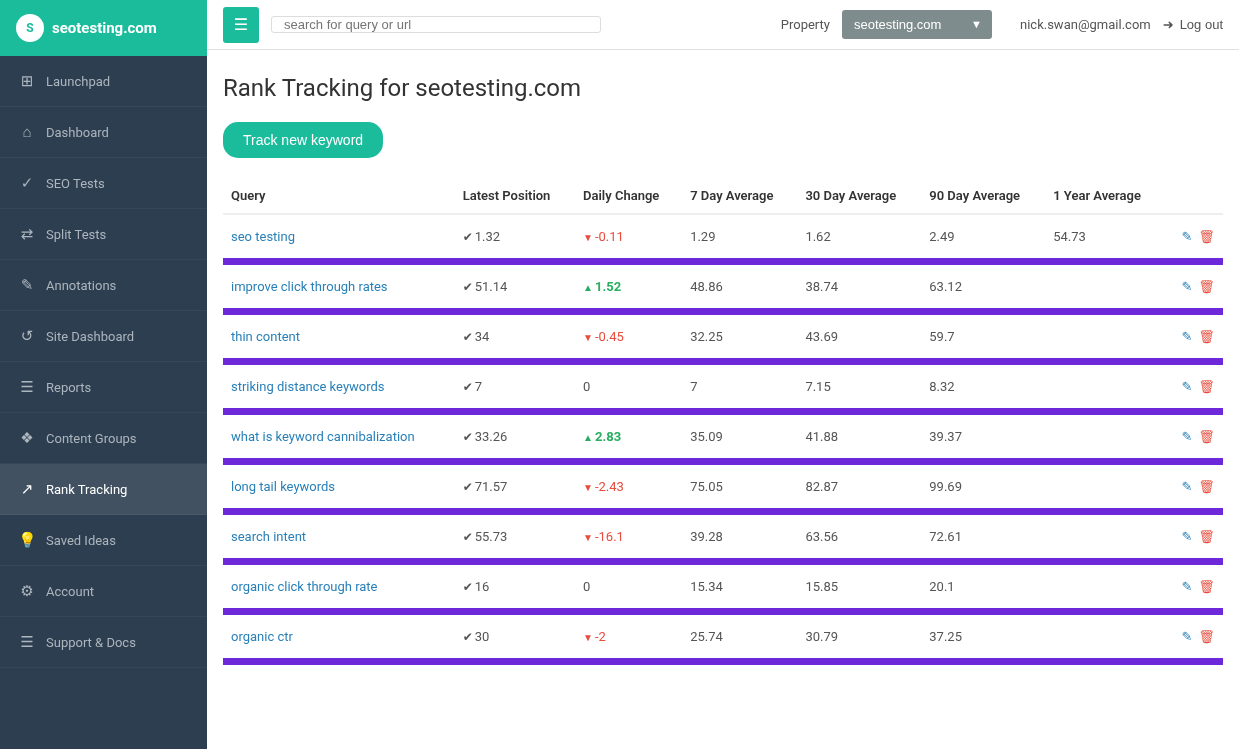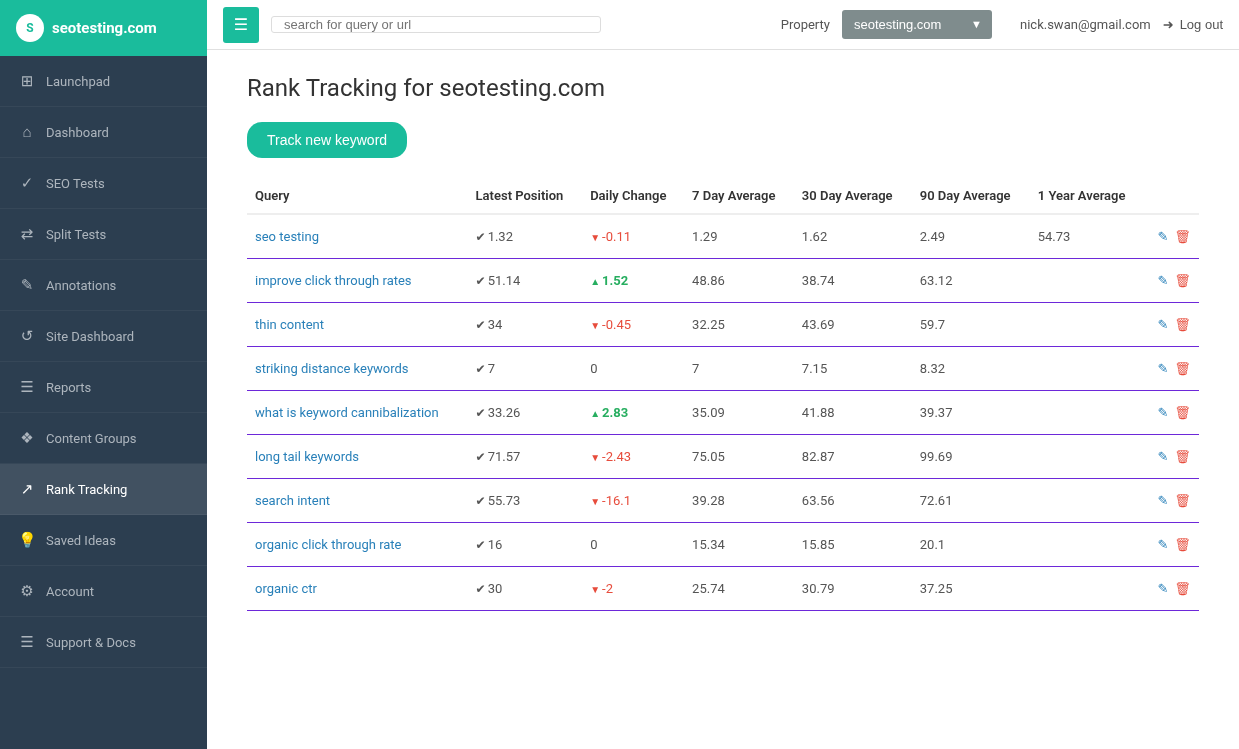--- a/index.html
+++ b/index.html
@@ -130,21 +130,21 @@
       font-size: 13px;
       cursor: pointer;
       border: none;
       background: none;
     }
 
     
     #content {
       flex: 1;
       background: white;
-      padding: 24px 40px;
+      padding: 24px 16px;
       overflow-y: auto;
     }
     #page-title {
       font-size: 24px;
       font-weight: 400;
       color: #333;
       margin-bottom: 20px;
     }
     #track-btn {
       background: #1abc9c;
@@ -167,21 +167,21 @@
     }
     #keyword-table th {
       text-align: left;
       padding: 10px 8px;
       color: #333;
       font-weight: 600;
       font-size: 13px;
       white-space: nowrap;
     }
     #keyword-table tbody tr {
-      border-bottom: 1px solid #6d28d9;
+      border-bottom: 7px solid #6d28d9;
     }
     #keyword-table td {
       padding: 14px 8px;
       font-size: 13px;
       color: #555;
     }
     .query-link {
       color: #2980b9;
       cursor: pointer;
       text-decoration: none;

